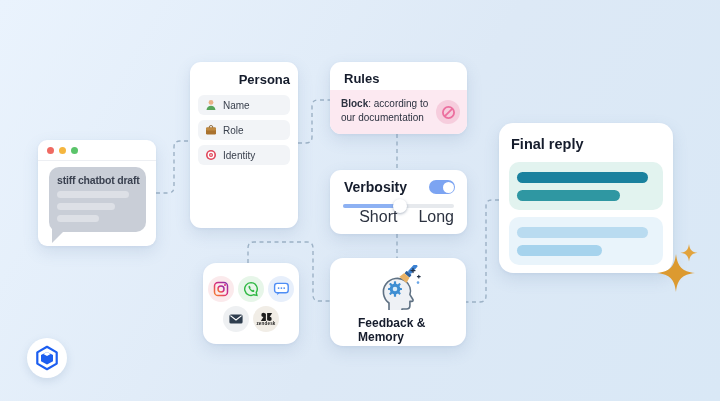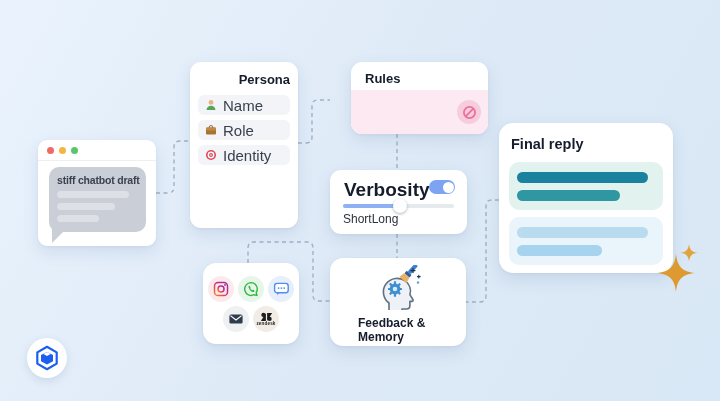--- a/index.html
+++ b/index.html
@@ -19,39 +19,39 @@
   .dot{width:7px;height:7px;border-radius:50%;}
   #bubble{position:absolute;left:11px;top:27px;width:97px;height:65px;background:#c9ced7;border-radius:10px;padding:7px 8px 0;box-sizing:border-box;}
   #bubble:after{content:"";position:absolute;left:3px;bottom:-11px;border:8px solid transparent;border-top-color:#c9ced7;border-left-color:#c9ced7;}
   #bubble .btxt{font-size:10.5px;font-weight:bold;color:#3a4150;white-space:nowrap;letter-spacing:-.2px;}
   #bubble .bline{height:7px;border-radius:4px;background:#dde0e6;margin-top:5px;}
 
   
   #persona{left:190px;top:62px;width:108px;height:166px;padding:8px 8px;box-sizing:border-box;text-align:right;}
   #persona .card-title{font-size:13px;margin:2px 0 8px 6px;}
   .pill{display:flex;align-items:center;gap:6px;background:#f2f4f7;border-radius:6px;height:20px;padding:0 7px;margin-bottom:5px;}
-  .pill .plabel{font-size:15px;color:#3a414e;}
+  .pill .plabel{font-size:10px;color:#3a414e;}
   .pill svg{flex:0 0 auto;}
 
   
-  #rules{left:330px;top:62px;width:137px;height:72px;margin-left:21px;}
+  #rules{left:330px;top:62px;width:137px;height:72px;}
   #rules .card-title{font-size:13px;margin:9px 0 0 14px;}
   #rules .pink{position:absolute;left:0;right:0;bottom:0;height:44px;background:#fce9f1;border-radius:0 0 11px 11px;padding:7px 34px 0 11px;box-sizing:border-box;}
   #rules .rtext{font-size:10px;line-height:1.4;color:#2c3240;}
   #rules .noentry{position:absolute;right:7px;top:50%;transform:translateY(-50%);width:24px;height:24px;border-radius:50%;background:#f6cddd;display:flex;align-items:center;justify-content:center;}
 
   
   #verbosity{left:330px;top:170px;width:137px;height:64px;}
-  #verbosity .card-title{font-size:19px;margin:9px 0 6px 14px;}
+  #verbosity .card-title{font-size:14px;margin:9px 0 6px 14px;}
   #toggle{position:absolute;right:12px;top:10px;width:26px;height:14px;border-radius:8px;background:#7ca4f2;}
   #toggle .knob{position:absolute;right:1.5px;top:1.5px;width:11px;height:11px;border-radius:50%;background:#fff;}
   #slider{position:absolute;left:13px;right:13px;top:34px;height:4px;border-radius:3px;background:#e6e9ed;}
   #slider .fill{position:absolute;left:0;top:0;bottom:0;width:51%;border-radius:3px;background:#8db1f3;}
   #slider .knob{position:absolute;left:calc(51% - 7px);top:-5px;width:14px;height:14px;border-radius:50%;background:#fff;box-shadow:0 1px 3px rgba(70,90,120,.45);}
-  #verbosity .range-labels{position:absolute;left:13px;right:13px;bottom:8px;display:flex;justify-content:flex-start;font-size:12px;color:#2c3240;}
+  #verbosity .range-labels{position:absolute;left:13px;right:13px;bottom:8px;display:flex;justify-content:flex-end;font-size:16px;color:#2c3240;gap:21px;}
 
   
   #channels{left:203px;top:263px;width:96px;height:81px;border-radius:13px;display:flex;flex-direction:column;align-items:center;justify-content:center;gap:4px;}
   #channels .row{display:flex;gap:4px;}
   .chip{width:26px;height:26px;border-radius:50%;display:flex;align-items:center;justify-content:center;}
   .chip.ig{background:#fbeaec;} .chip.wa{background:#e7f6e9;} .chip.ch{background:#e7effb;}
   .chip.ml{background:#eef0f2;} .chip.zd{background:#f1ede6;flex-direction:column;}
   .zd-word{font-size:4.5px;font-weight:bold;color:#222;margin-top:-1px;letter-spacing:.2px;}
 
   
@@ -130,20 +130,21 @@
         <circle cx="6" cy="6" r="2" fill="#e0455a"></circle>
           <circle cx="6" cy="6" r=".8" fill="#fff"></circle>
       </svg>
       <span class="plabel">Identity</span>
     </div>
   </div>
 
   <div class="card" id="rules">
     <div class="card-title">Rules</div>
     <div class="pink">
+      <div class="rtext"><b>Block</b><span>: according to our documentation</span></div>
       <div class="noentry">
         <svg width="15" height="15" viewBox="0 0 15 15">
           <circle cx="7.5" cy="7.5" r="5.6" fill="none" stroke="#ec6f9f" stroke-width="1.8"></circle>
           <path d="M3.6 11.4 L11.4 3.6" stroke="#ec6f9f" stroke-width="1.8"></path>
         </svg>
       </div>
     </div>
   </div>
 
   <div class="card" id="verbosity">

